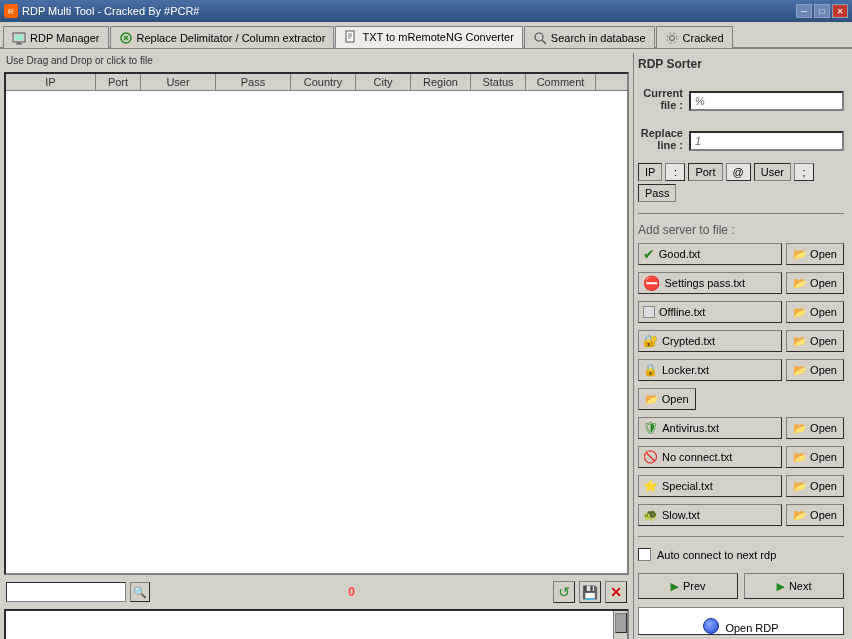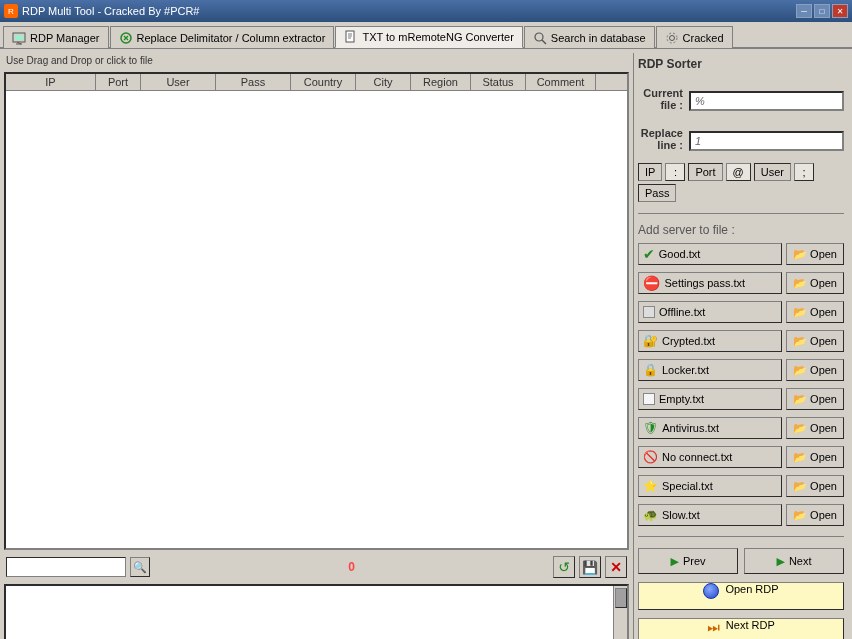--- a/index.html
+++ b/index.html
@@ -331,24 +331,24 @@
       display: flex;
       align-items: center;
       justify-content: center;
       gap: 4px;
       cursor: pointer;
       font-size: 11px;
     }
     .action-btn {
       width: 100%;
       height: 28px;
-      background: #fef9c3;
-      border: 1px outset #808080;
-      display: flex;
-      align-items: flex-start;
+      background: #ffffff;
+      border: 1px outset #808080;
+      display: flex;
+      align-items: flex-end;
       justify-content: center;
       gap: 6px;
       cursor: pointer;
       font-size: 11px;
       margin-bottom: 4px;
     }
     .divider-line {
       border-top: 1px solid #808080;
       margin: 3px 0;
     }
@@ -542,24 +542,20 @@
           <span style="font-size:12px;">🔒</span>
           <span>Locker.txt</span>
         </div>
         <div class="open-btn">
           <span>📂</span>
           <span>Open</span>
         </div>
       </div>
 
       <div class="file-row">
-        <div class="file-btn">
-          <span style="display:inline-block;width:12px;height:12px;border:1px solid #888;background:#f5f5f5;"></span>
-          <span>Empty.txt</span>
-        </div>
         <div class="open-btn">
           <span>📂</span>
           <span>Open</span>
         </div>
       </div>
 
       <div class="file-row">
         <div class="file-btn">
           <span style="color:#228822; font-size:12px;">🛡</span>
           <span>Antivirus.txt</span>
@@ -598,20 +594,24 @@
           <span>Slow.txt</span>
         </div>
         <div class="open-btn">
           <span>📂</span>
           <span>Open</span>
         </div>
       </div>
 
       <div class="divider-line"></div>
 
+      <div class="auto-connect-row">
+        <div class="checkbox"></div>
+        <span>Auto connect to next rdp</span>
+      </div>
 
       <div class="nav-row">
         <div class="nav-btn">
           <span style="color:#228822;">▶</span>
           <span>Prev</span>
         </div>
         <div class="nav-btn">
           <span style="color:#228822;">▶</span>
           <span>Next</span>
         </div>

